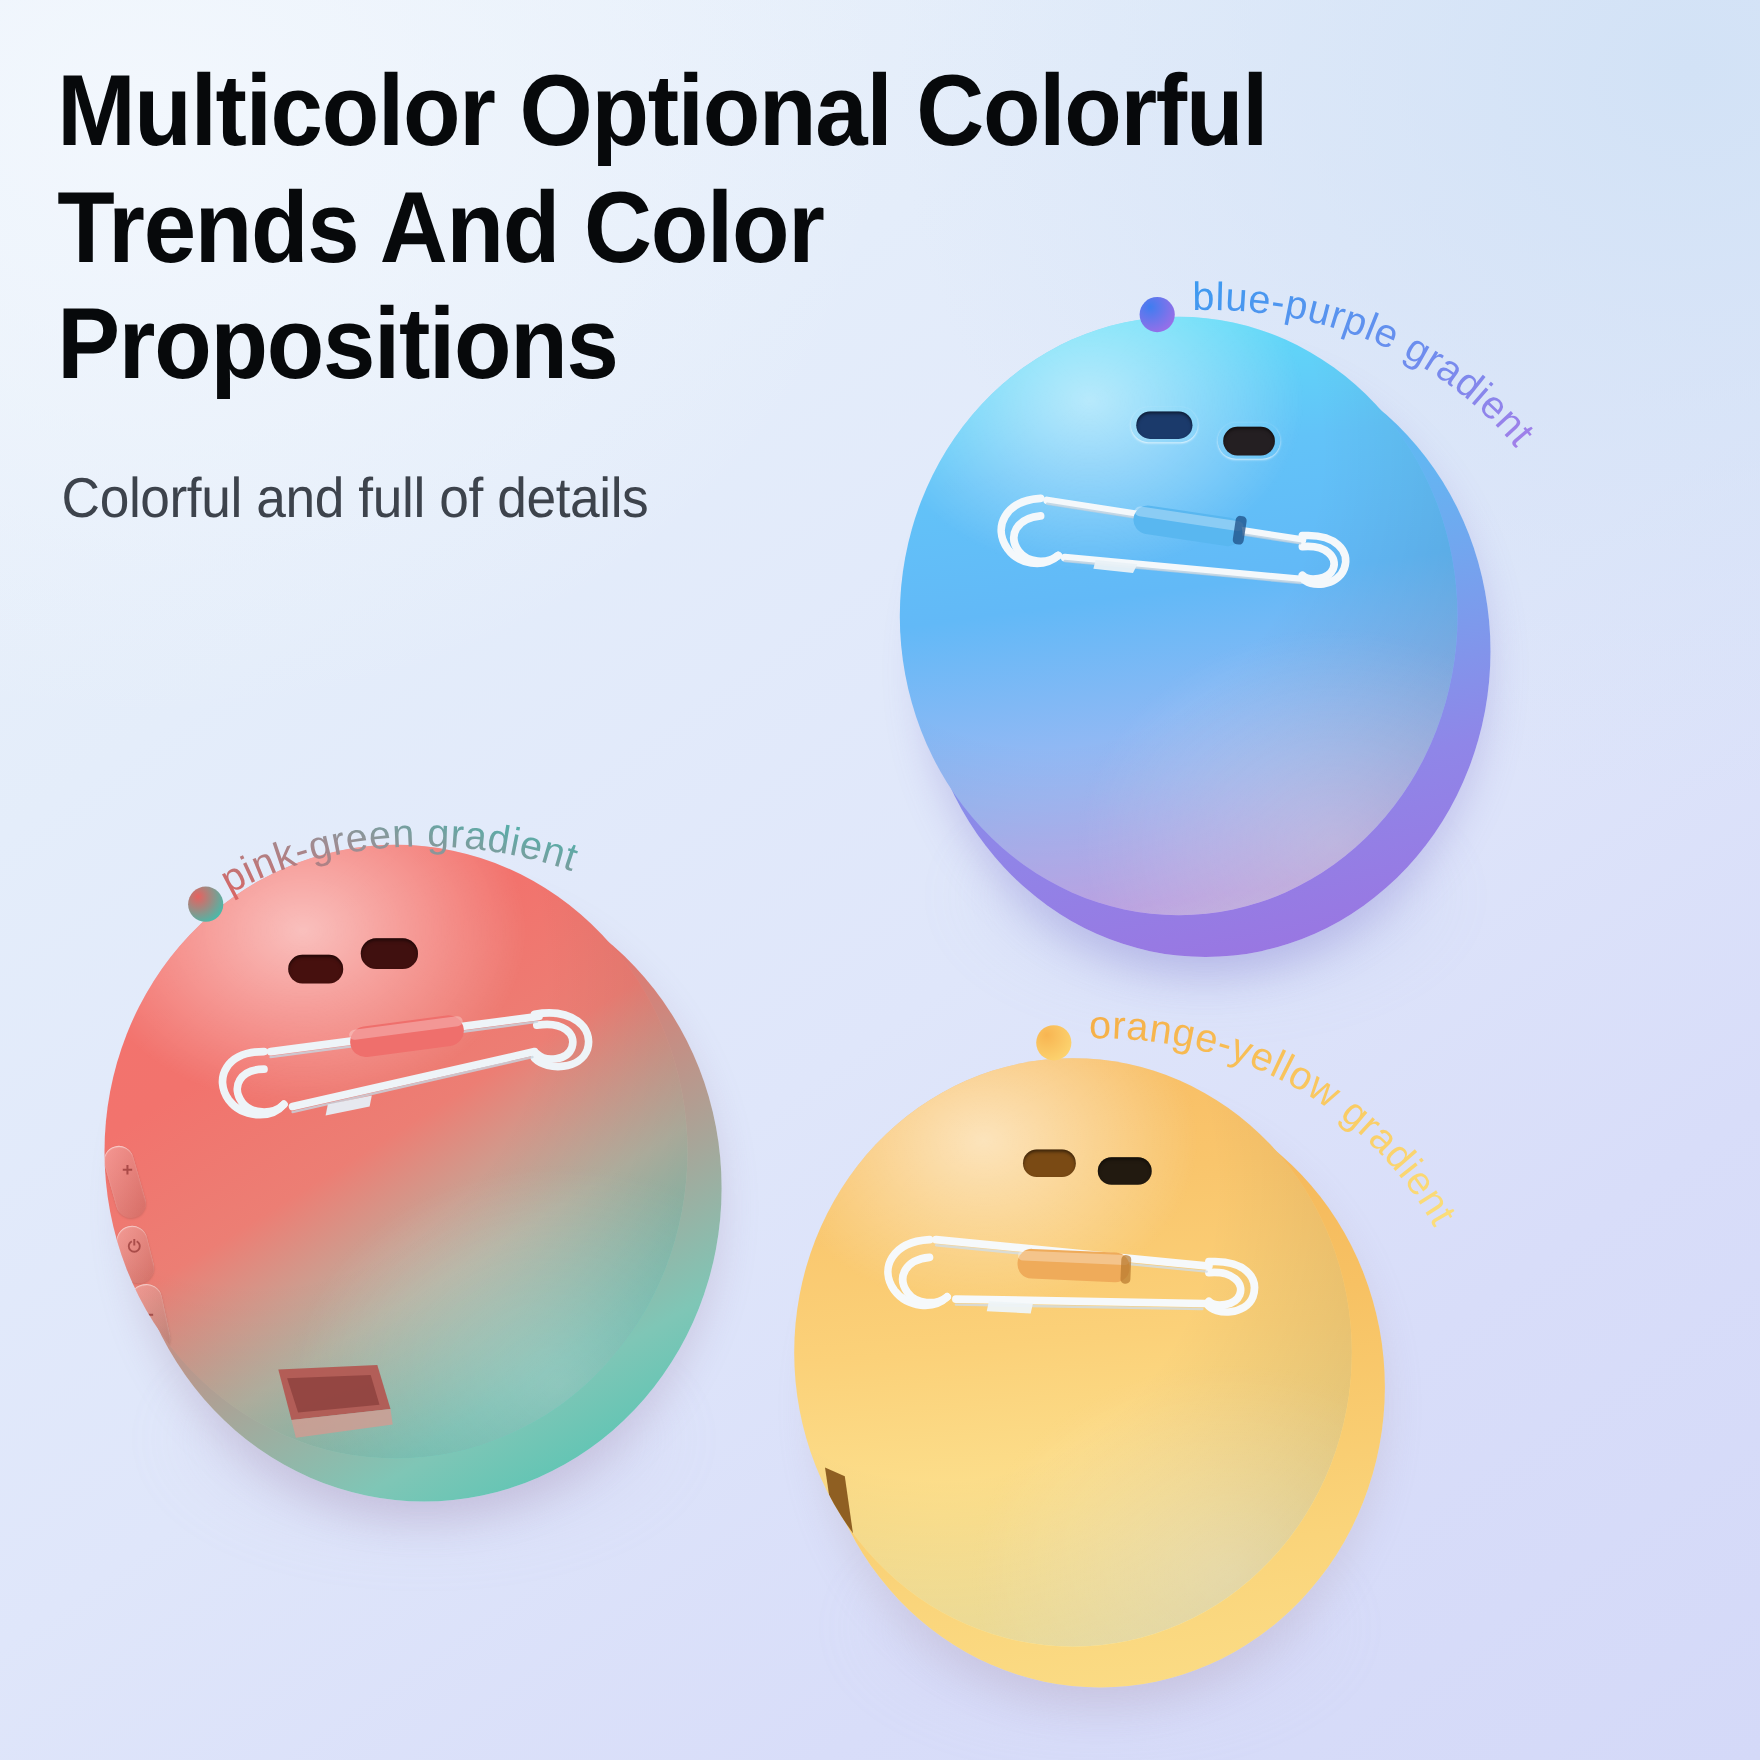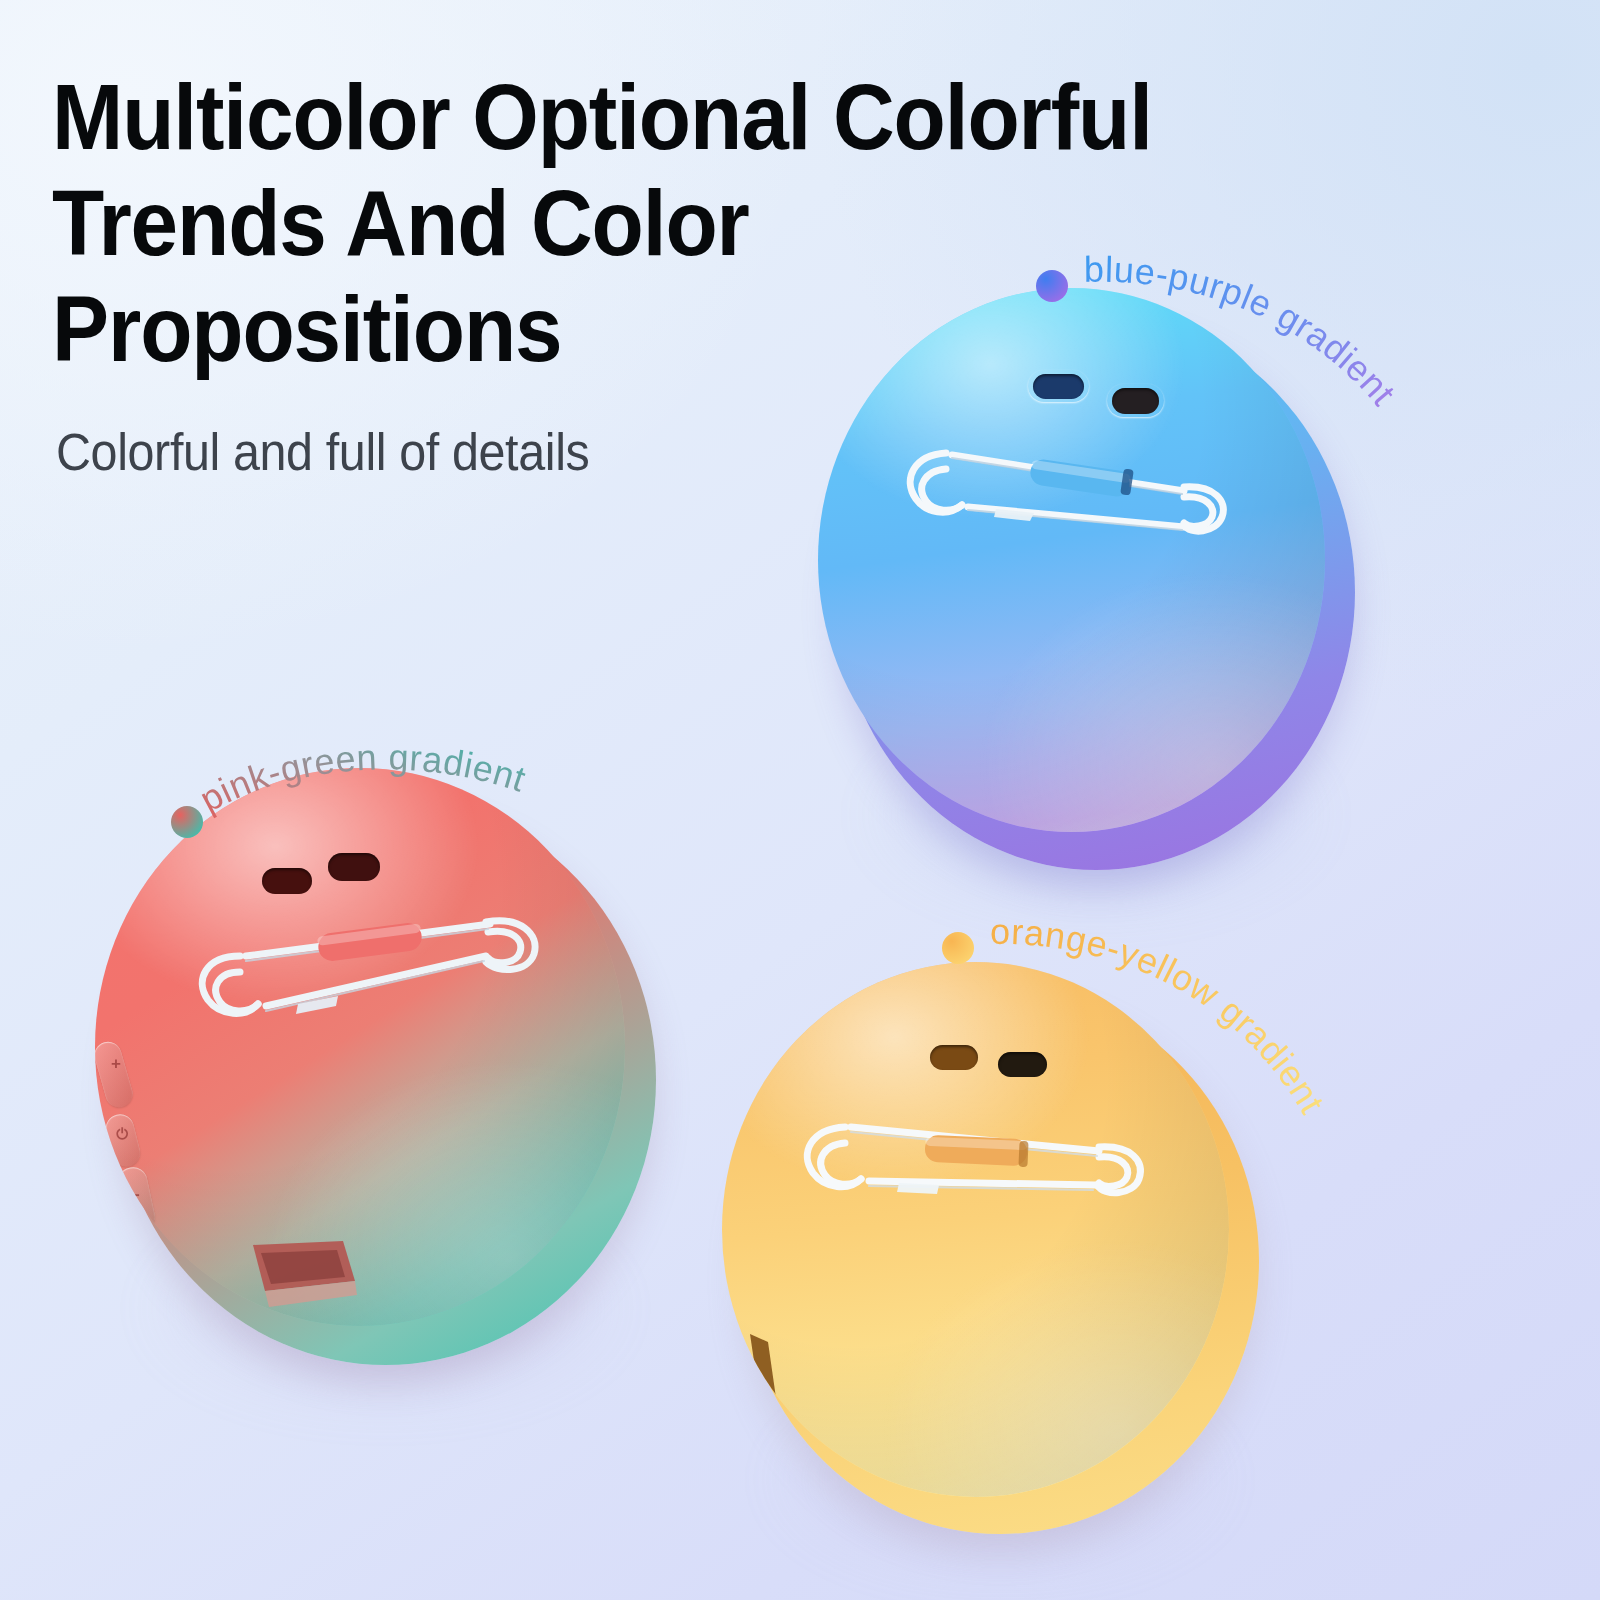--- a/index.html
+++ b/index.html
@@ -15,21 +15,20 @@
       radial-gradient(ellipse 1200px 1100px at 96% 4%, #d2e2f6 0%, rgba(210,226,246,0) 60%),
       linear-gradient(145deg, #eaf2fb 0%, #e4edfa 28%, #dfe6fa 55%, #d8ddf9 78%, #d4d9f8 100%);
   }
 
   
   #headline {
     position: absolute;
     left: 52px;
     top: 48px;
     width: 1510px;
-    margin-top: 16px;
   }
   .hl-line {
     font-size: 92px;
     line-height: 106px;
     font-weight: 700;
     letter-spacing: -1.2px;
     color: #07090b;
     white-space: nowrap;
     transform: scaleX(0.93);
     transform-origin: left center;

